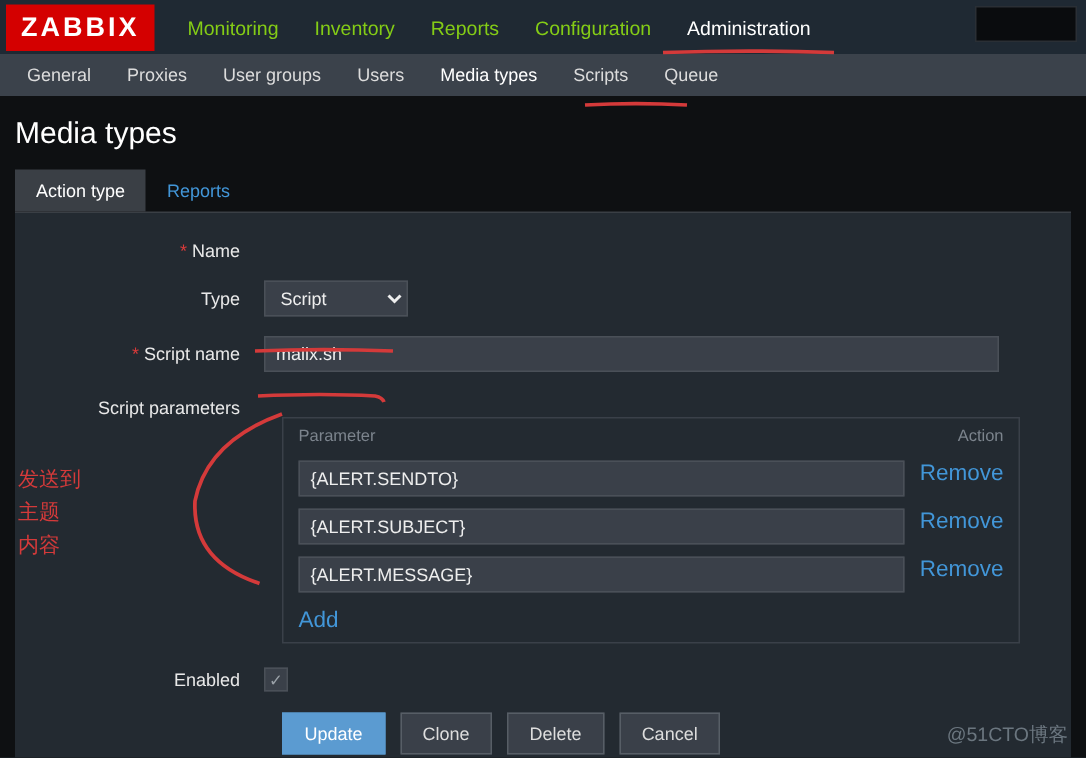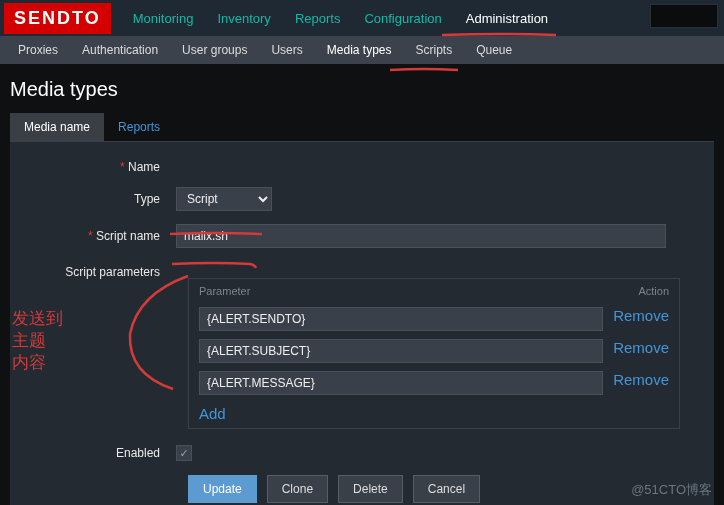--- a/index.html
+++ b/index.html
@@ -1,21 +1,21 @@
 <!DOCTYPE html>
 <html><head>
 <meta charset="utf-8">
 <style>
 * { margin: 0; padding: 0; box-sizing: border-box; font-family: Arial, sans-serif; }
 body { background: #0e1012; color: #f2f2f2; font-size: 12px; width: 724px; height: 505px; overflow: hidden; position: relative; }
 
 .topbar { height: 36px; background: #1f2933; display: flex; align-items: center; padding-left: 4px; }
 .logo { background: #d40000; color: #fff; font-weight: bold; font-size: 18px; letter-spacing: 2px; padding: 5px 10px; margin-right: 10px; }
 .topnav { display: flex; gap: 0; }
-.topnav a { color: #14b8a6; padding: 10px 12px; text-decoration: none; font-size: 13px; cursor: pointer; }
+.topnav a { color: #84cc16; padding: 10px 12px; text-decoration: none; font-size: 13px; cursor: pointer; }
 .topnav a.active { color: #fff; }
 .topsearch { position: absolute; right: 6px; top: 4px; width: 68px; height: 24px; background: #0a0c0e; border: 1px solid #2a2f35; }
 
 .subbar { height: 28px; background: #3b424b; display: flex; align-items: center; padding-left: 6px; }
 .subbar a { color: #dcdcdc; padding: 6px 12px; font-size: 12px; text-decoration: none; cursor: pointer; }
 .subbar a.active { color: #fff; }
 
 .pagetitle { font-size: 20px; font-weight: normal; margin: 14px 10px 12px; color: #fff; }
 
 .tabs { border-bottom: 1px solid #3a3f45; margin: 0 10px; display: flex; }
@@ -45,52 +45,52 @@
 .buttons { margin: 14px 0 0 162px; display:flex; gap:10px; }
 .btn { padding: 6px 14px; font-size: 12px; border: 1px solid #575e66; background: #3a4049; color: #ddd; cursor: pointer; }
 .btn.primary { background: #5b9bd1; border-color: #5b9bd1; color: #fff; }
 
 .watermark { position: absolute; right: 12px; bottom: 6px; color: #6b767f; font-size: 13px; }
 .underline-admin { position:absolute; left:440px; top:32px; width:118px; height:4px; }
 .underline-admin svg, .u svg { display:block; }
 .underline-mt { position:absolute; left:388px; top:62px; width:72px; height:4px; }
 .underline-type { position:absolute; left:168px; top:226px; width:96px; height:4px; }
 .underline-sn { position:absolute; left:170px; top:258px; width:90px; height:6px; }
-.cn-labels { position:absolute; left:12px; top:308px; color:#d43a3a; font-size:17px; line-height:22px; font-family: "SimHei", sans-serif; }
+.cn-labels { position:absolute; left:12px; top:308px; color:#d43a3a; font-size:14px; line-height:22px; font-family: "SimHei", sans-serif; }
 .curve { position:absolute; left:118px; top:274px; width:80px; height:120px; }
 </style>
 </head>
 <body>
 
 <div class="topbar">
-  <div class="logo">SENDTO</div>
+  <div class="logo">ZABBIX</div>
   <div class="topnav">
     <a>Monitoring</a>
     <a>Inventory</a>
     <a>Reports</a>
     <a>Configuration</a>
     <a class="active">Administration</a>
   </div>
   <div class="topsearch"></div>
 </div>
 
 <div class="subbar">
+  <a>General</a>
   <a>Proxies</a>
-  <a>Authentication</a>
   <a>User groups</a>
   <a>Users</a>
   <a class="active">Media types</a>
   <a>Scripts</a>
   <a>Queue</a>
 </div>
 
 <h1 class="pagetitle">Media types</h1>
 
 <div class="tabs">
-  <div class="tab active">Media name</div>
+  <div class="tab active">Action type</div>
   <div class="tab inactive">Reports</div>
 </div>
 
 <div class="form">
 
   <div class="row">
     <div class="label req">Name</div>
   </div>
 
   <div class="row">

